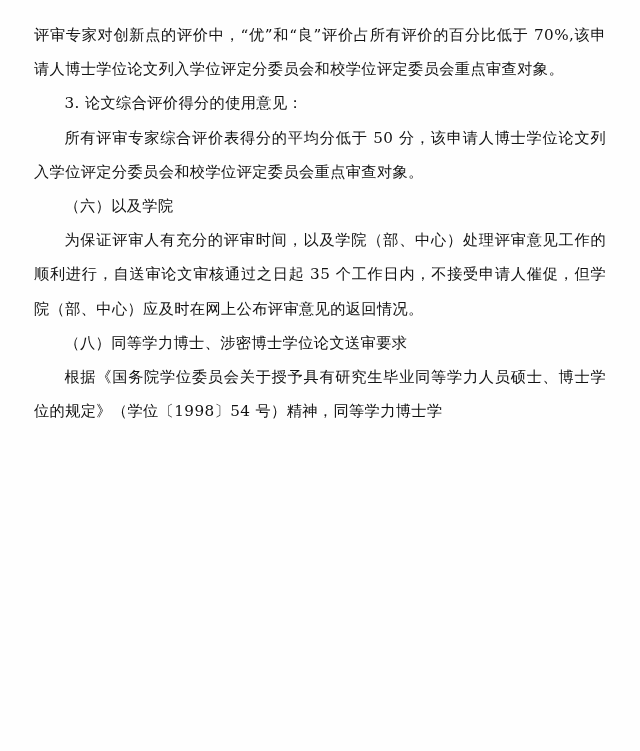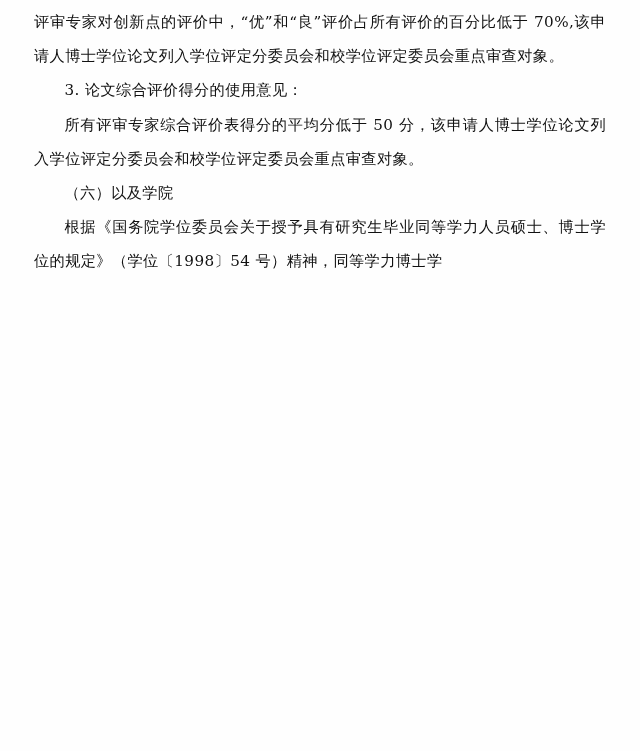--- a/index.html
+++ b/index.html
@@ -12,21 +12,21 @@
     height: 751px;
     overflow: hidden;
     font-family: "DejaVu Serif", "Liberation Serif", serif;
     color: #000000;
   }
   #page {
     position: relative;
     width: 640px;
     height: 751px;
     box-sizing: border-box;
-    padding: 5px 34px 0 34px;
+    padding: 18px 34px 0 34px;
     background: #fefefe;
   }
   .para {
     font-size: 15.2px;
     line-height: 34.2px;
     text-align: justify;
     text-justify: inter-ideograph;
     letter-spacing: 0.4px;
     margin: 0;
     color: #111111;
@@ -48,20 +48,22 @@
 <div id="page">
 
   <p class="para">评审专家对创新点的评价中，“优”和“良”评价占所有评价的百分比低于 70%,该申请人博士学位论文列入学位评定分委员会和校学位评定委员会重点审查对象。</p>
 
   <p class="para indent-num bold">3. 论文综合评价得分的使用意见：</p>
 
   <p class="para indent2">所有评审专家综合评价表得分的平均分低于 50 分，该申请人博士学位论文列入学位评定分委员会和校学位评定委员会重点审查对象。</p>
 
   <p class="para indent2">（六）以及学院</p>
 
+  <p class="para indent2">为保证评审人有充分的评审时间，以及学院（部、中心）处理评审意见工作的顺利进行，自送审论文审核通过之日起 35 个工作日内，不接受申请人催促，但学院（部、中心）应及时在网上公布评审意见的返回情况。</p>
 
 
 
 
+  <p class="para indent2">（八）同等学力博士、涉密博士学位论文送审要求</p>
 
   <p class="para indent2">根据《国务院学位委员会关于授予具有研究生毕业同等学力人员硕士、博士学位的规定》（学位〔1998〕54 号）精神，同等学力博士学</p>
 
 </div>
 
 </body></html>

